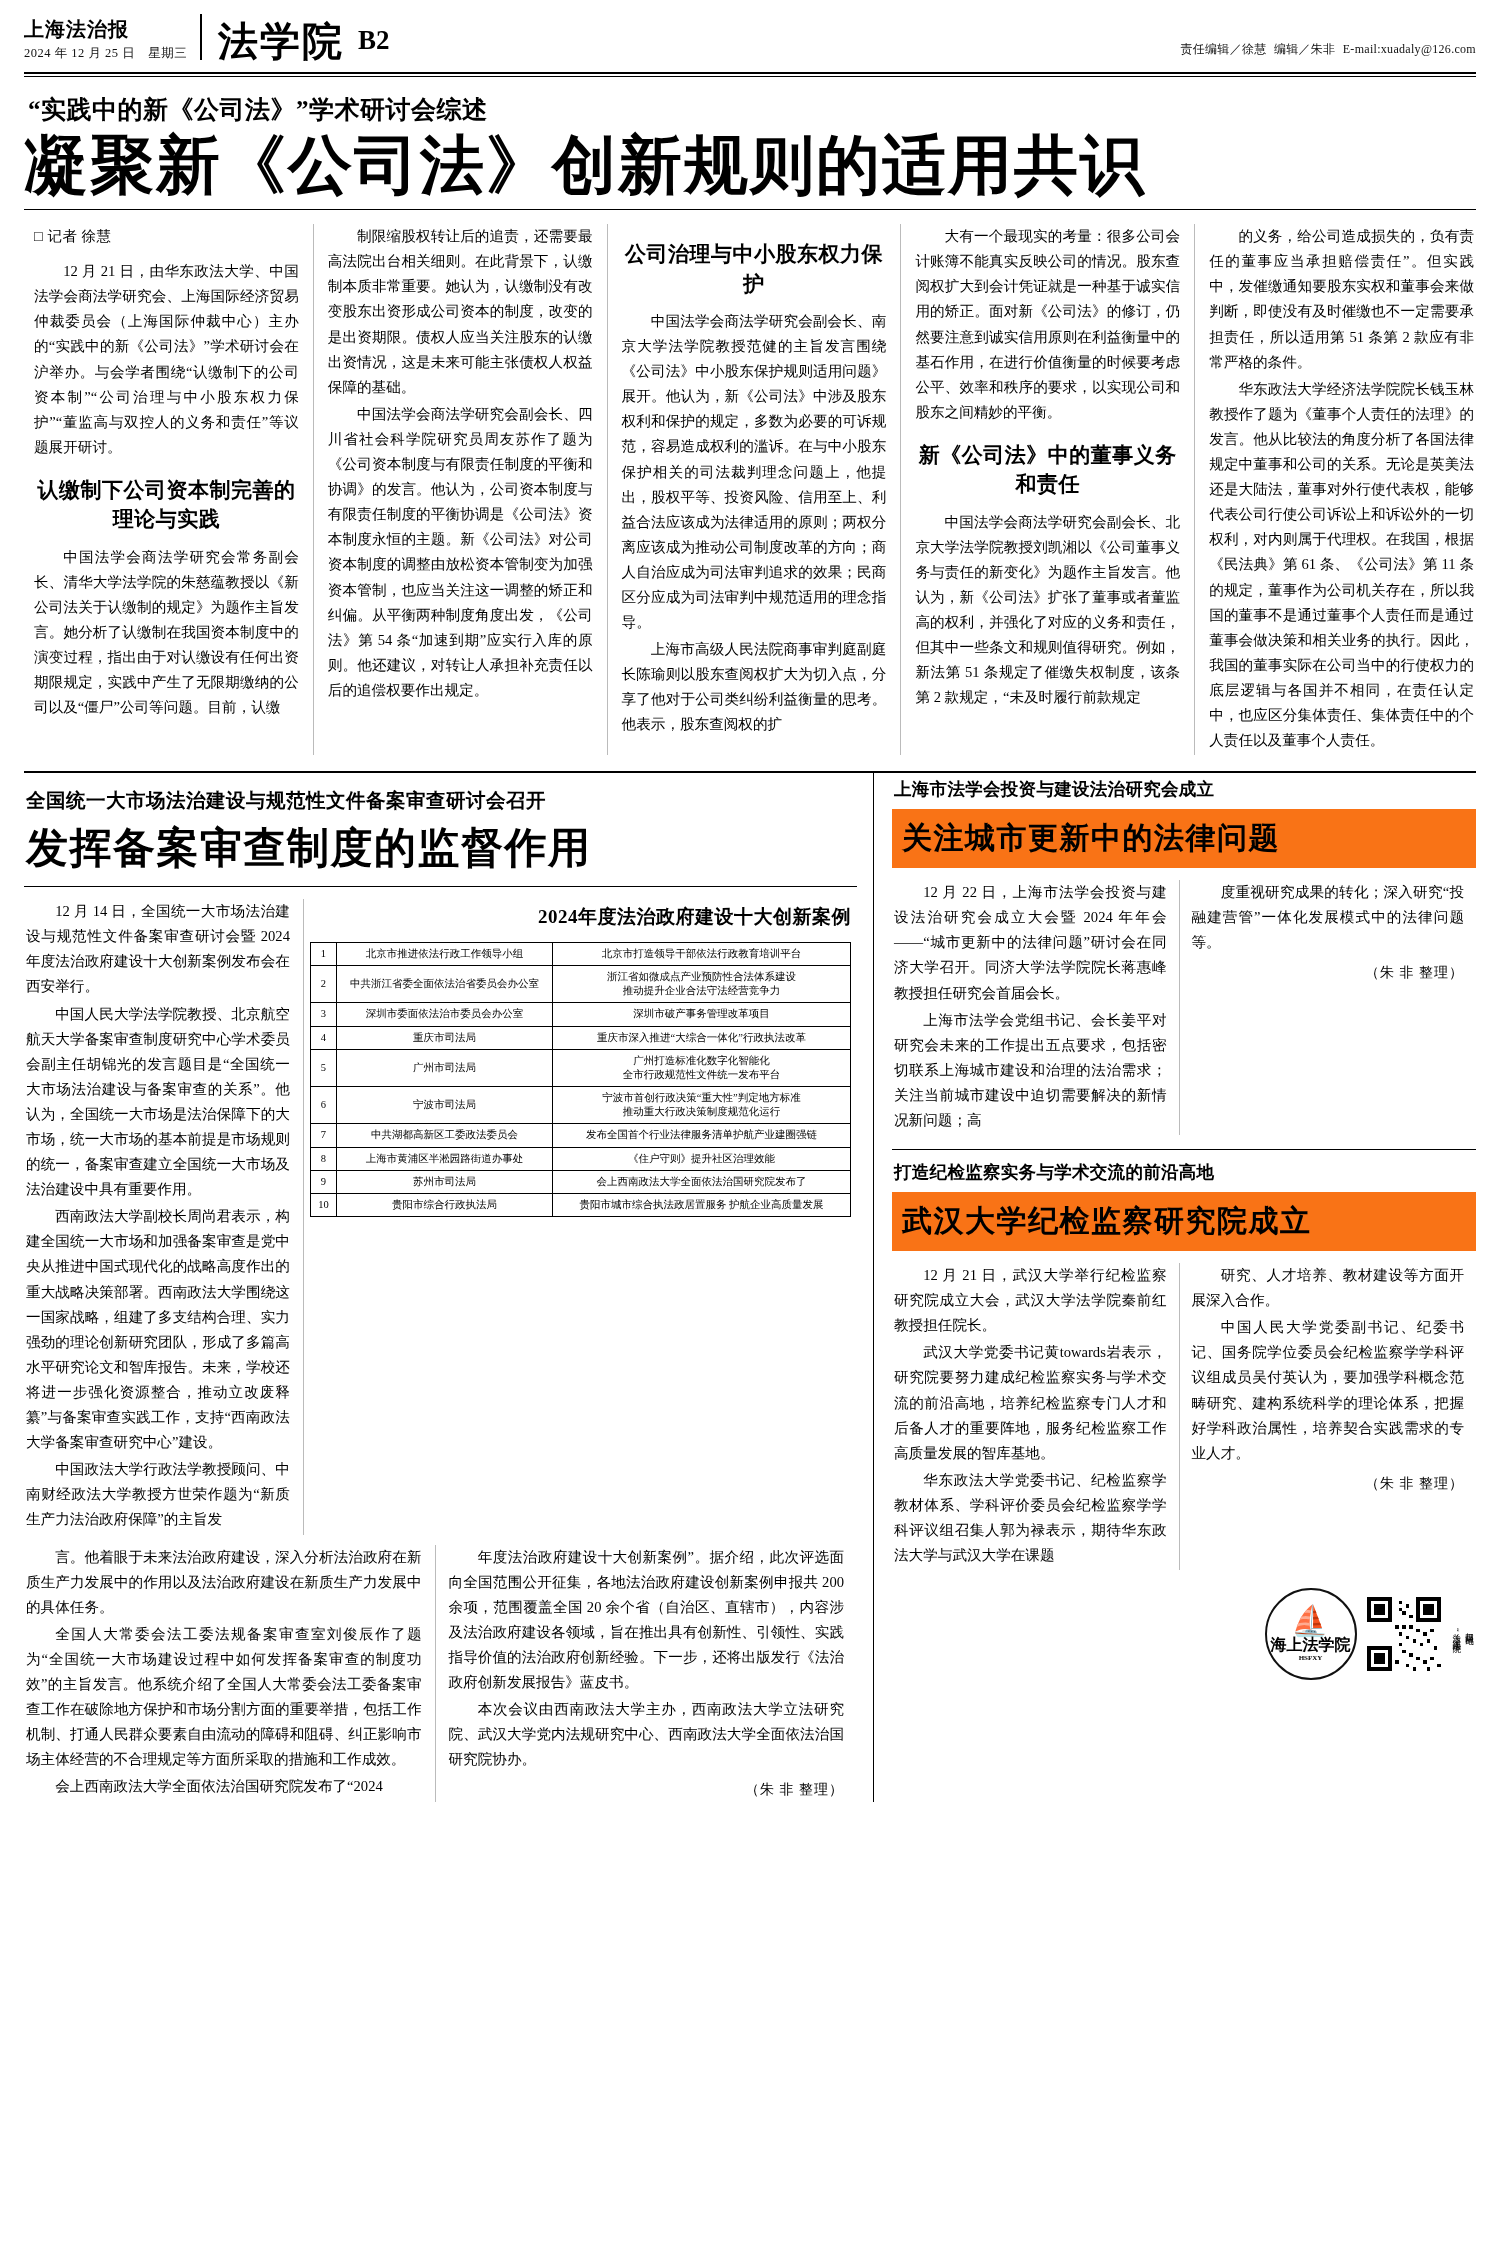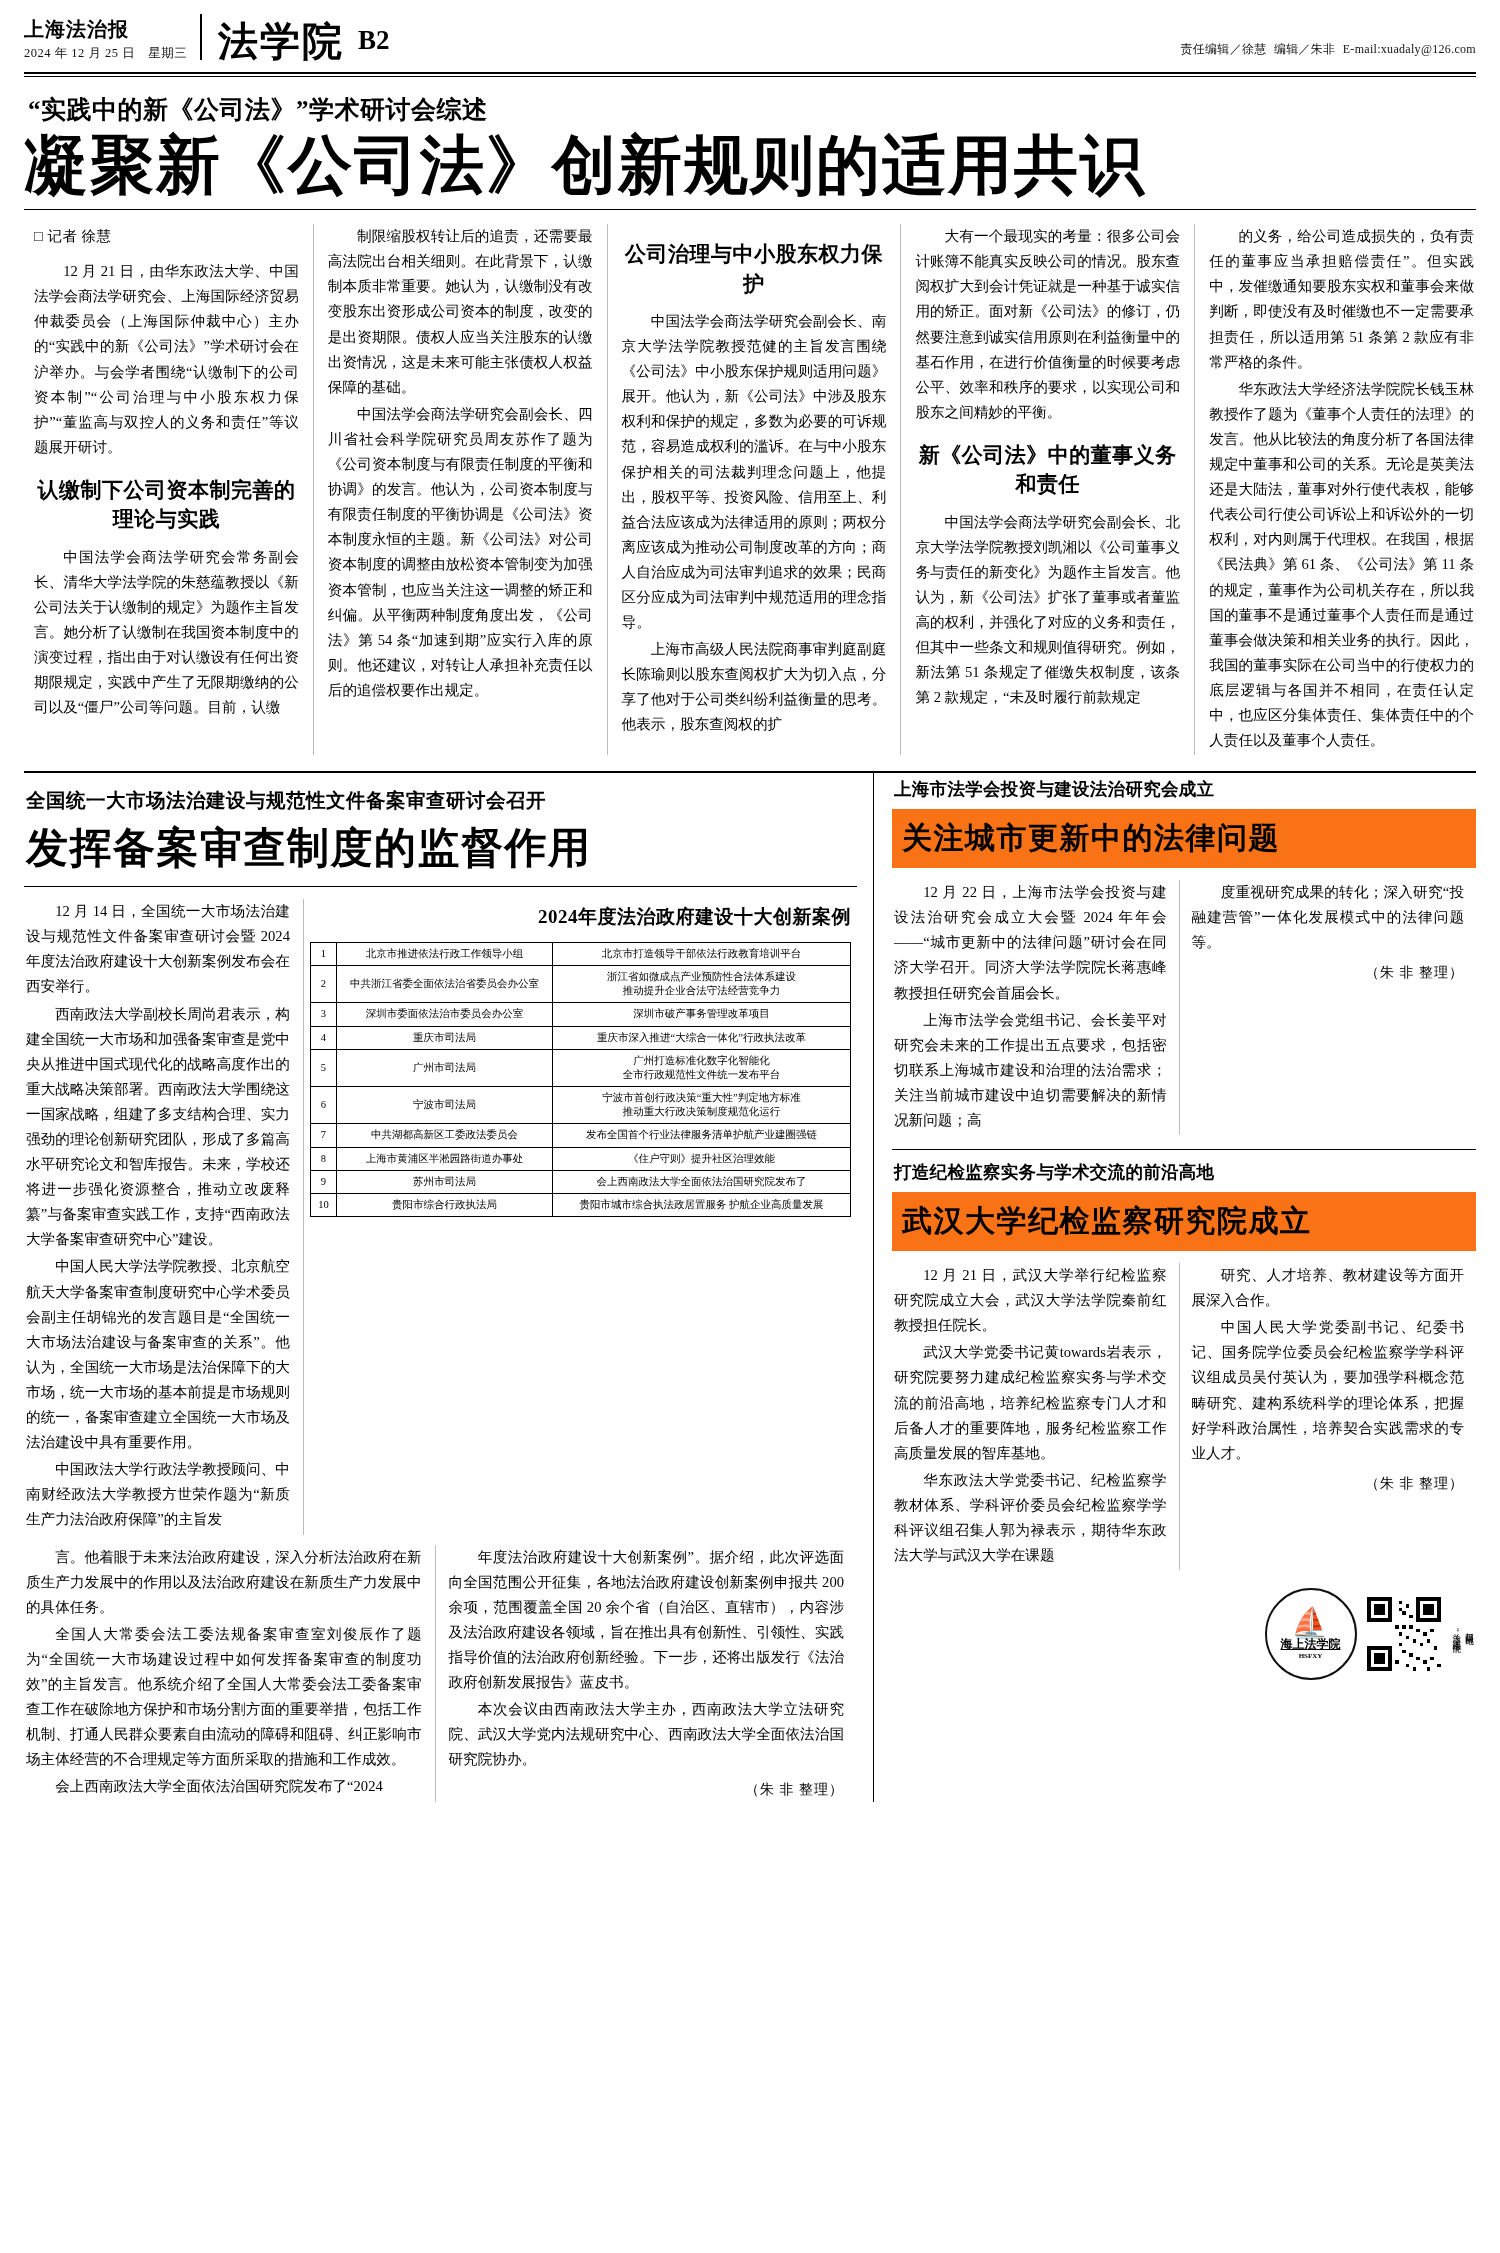--- a/index.html
+++ b/index.html
@@ -158,22 +158,22 @@
   <div class="lower">
 
     <div class="lower-left">
       <div class="sec-kicker">全国统一大市场法治建设与规范性文件备案审查研讨会召开</div>
       <div class="sec-head">发挥备案审查制度的监督作用</div>
       <div class="sec-rule"></div>
 
       <div class="cols3">
         <div class="col3">
           <p class="p">12 月 14 日，全国统一大市场法治建设与规范性文件备案审查研讨会暨 2024 年度法治政府建设十大创新案例发布会在西安举行。</p>
+          <p class="p">中国人民大学法学院教授、北京航空航天大学备案审查制度研究中心学术委员会副主任胡锦光的发言题目是“全国统一大市场法治建设与备案审查的关系”。他认为，全国统一大市场是法治保障下的大市场，统一大市场的基本前提是市场规则的统一，备案审查建立全国统一大市场及法治建设中具有重要作用。</p>
           <p class="p">西南政法大学副校长周尚君表示，构建全国统一大市场和加强备案审查是党中央从推进中国式现代化的战略高度作出的重大战略决策部署。西南政法大学围绕这一国家战略，组建了多支结构合理、实力强劲的理论创新研究团队，形成了多篇高水平研究论文和智库报告。未来，学校还将进一步强化资源整合，推动立改废释纂”与备案审查实践工作，支持“西南政法大学备案审查研究中心”建设。</p>
-          <p class="p">中国人民大学法学院教授、北京航空航天大学备案审查制度研究中心学术委员会副主任胡锦光的发言题目是“全国统一大市场法治建设与备案审查的关系”。他认为，全国统一大市场是法治保障下的大市场，统一大市场的基本前提是市场规则的统一，备案审查建立全国统一大市场及法治建设中具有重要作用。</p>
           <p class="p">中国政法大学行政法学教授顾问、中南财经政法大学教授方世荣作题为“新质生产力法治政府保障”的主旨发</p>
         </div>
 
         <div class="col3 col-wide">
           <div class="table-title">2024年度法治政府建设十大创新案例</div>
           <table class="cases">
             <tbody id="cases-body">
                 <tr>
                   <td class="num">1</td>
                   <td class="org">北京市推进依法行政工作领导小组</td>
@@ -277,21 +277,21 @@
             <p class="p">中国人民大学党委副书记、纪委书记、国务院学位委员会纪检监察学学科评议组成员吴付英认为，要加强学科概念范畴研究、建构系统科学的理论体系，把握好学科政治属性，培养契合实践需求的专业人才。</p>
             <div class="signoff">（朱 非 整理）</div>
           </div>
         </div>
       </div>
 
       <div class="footer-brand">
         <div class="seal">
           <div class="seal-inner">
             <div class="seal-ship">⛵</div>
-            <div class="b1" style="font-size:12px;font-weight:bold;text-decoration:underline;">海上法学院</div>
+            <div class="b1" style="font-size:16px;font-weight:bold;">海上法学院</div>
             <div style="font-size:7px;">HSFXY</div>
           </div>
         </div>
         <svg class="qr" viewBox="0 0 21 21" shape-rendering="crispEdges">
           <rect width="21" height="21" fill="#fff"></rect>
           <g fill="#000">
             <rect x="0" y="0" width="7" height="1"></rect>
               <rect x="0" y="6" width="7" height="1"></rect>
             <rect x="0" y="0" width="1" height="7"></rect>
               <rect x="6" y="0" width="1" height="7"></rect>

